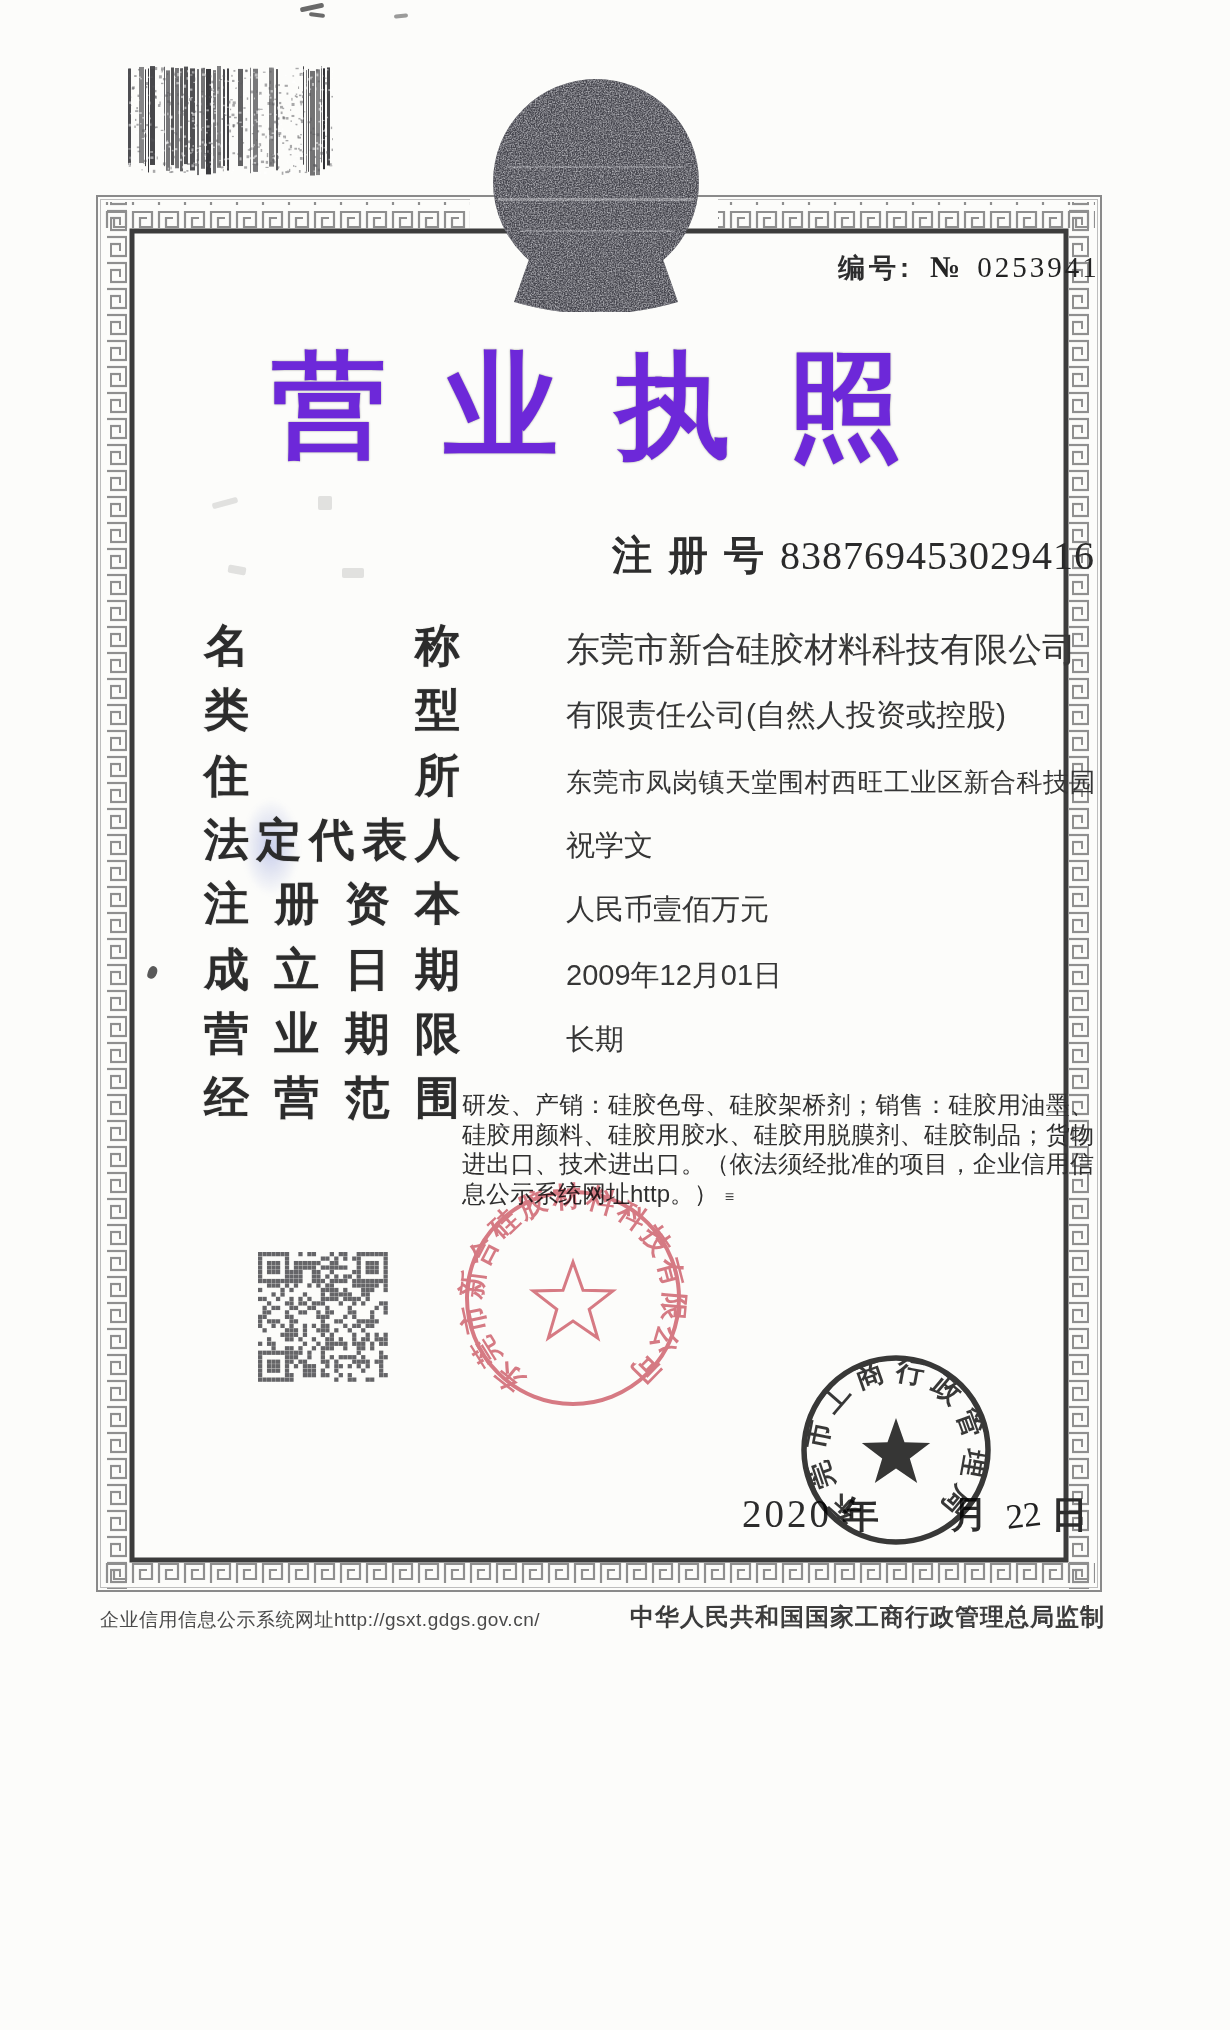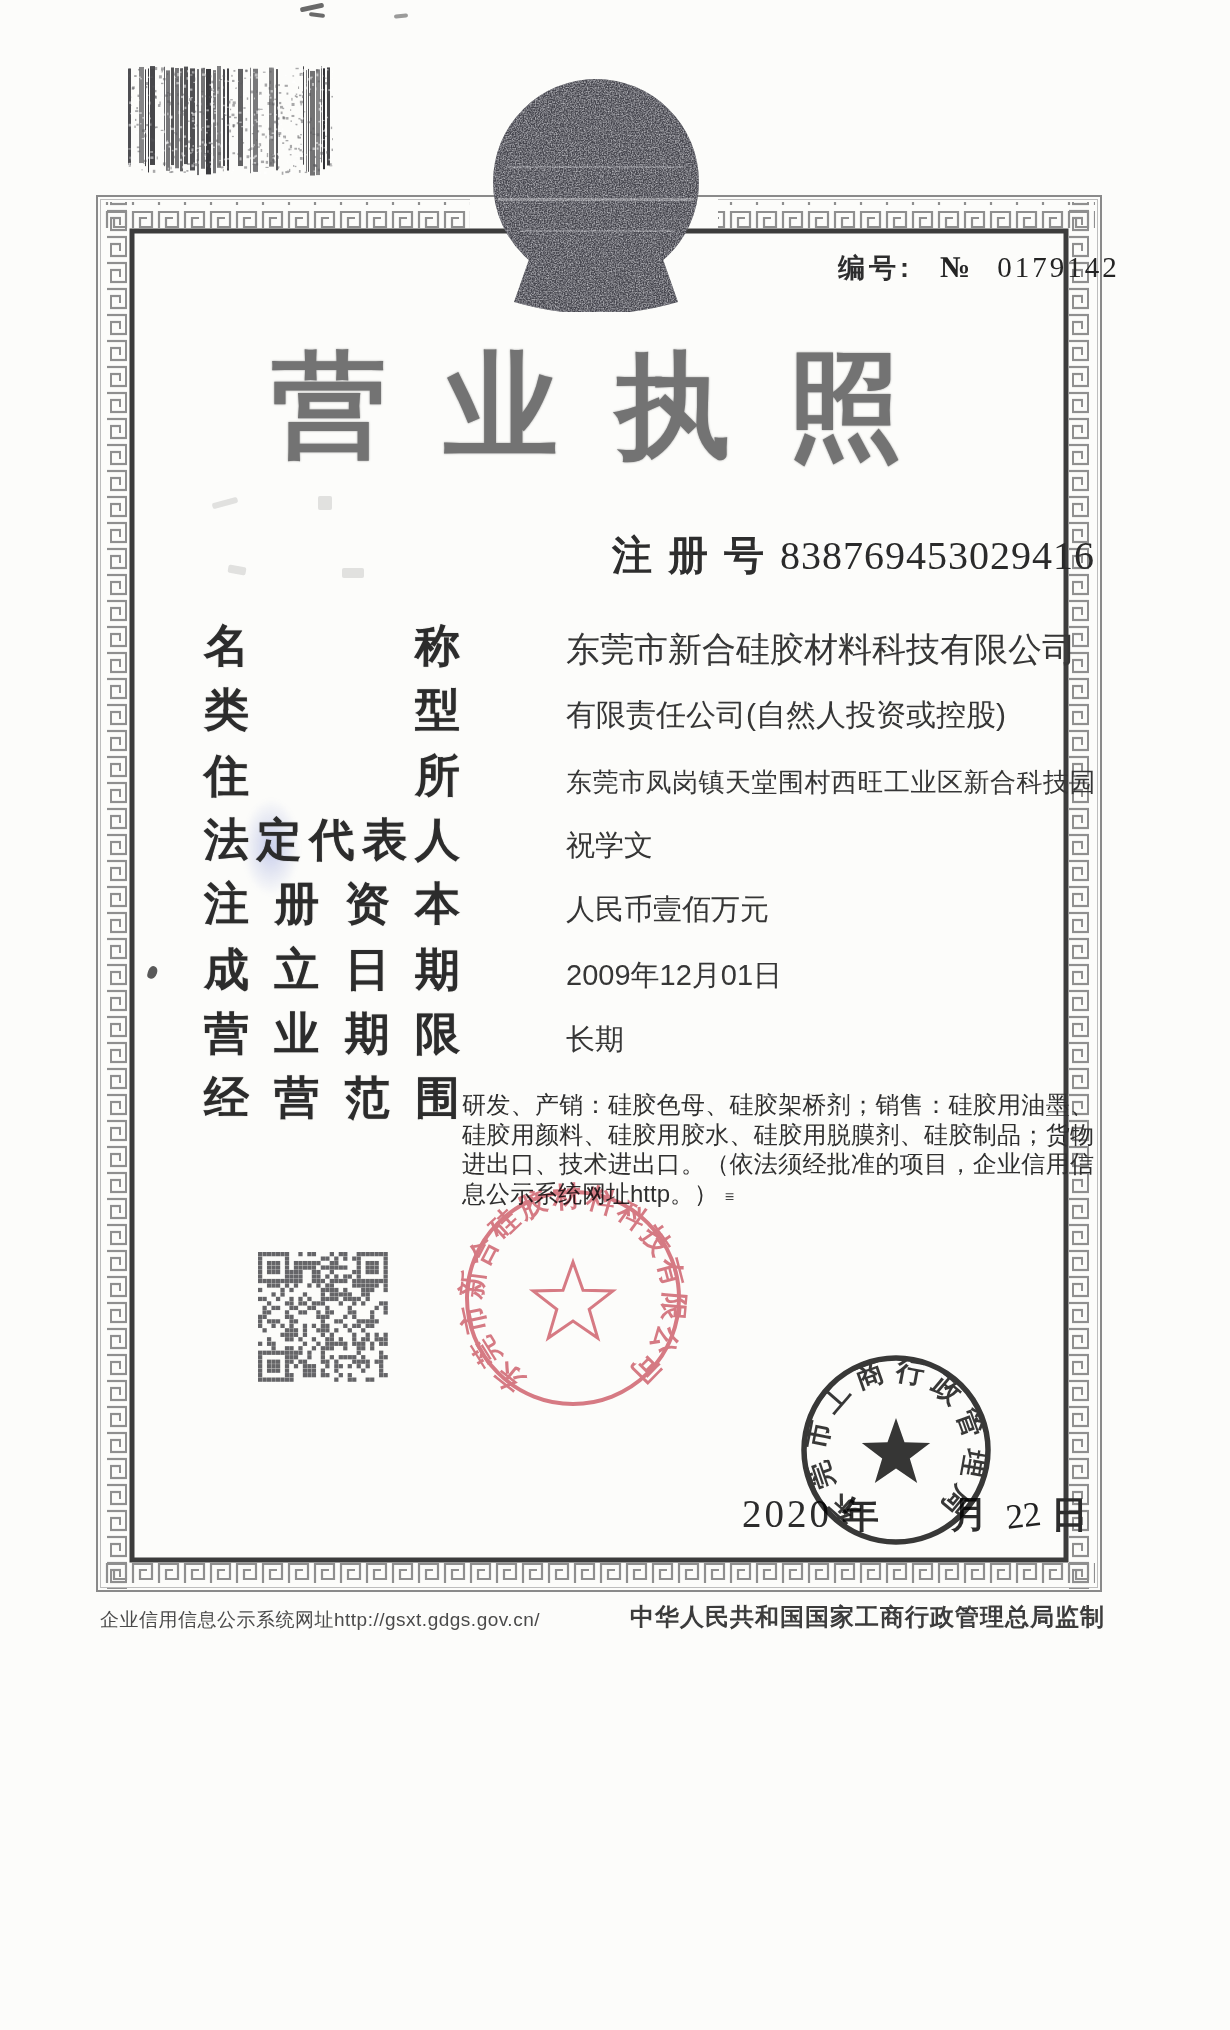--- a/index.html
+++ b/index.html
@@ -17,28 +17,28 @@
     background:radial-gradient(ellipse at center,rgba(80,100,200,.30),rgba(80,100,200,0) 70%);
     filter:blur(2px);
   }
   .comma-mark{position:absolute;left:148px;top:966px;width:9px;height:13px;
     background:#3c3c3c;border-radius:50% 50% 60% 40%;transform:rotate(18deg);opacity:.85;}
   
   .barcode{position:absolute;left:128px;top:66px;filter:blur(.4px);}
   
   .emblem{position:absolute;left:478px;top:70px;}
   
-  .serial{position:absolute;left:838px;top:250px;display:flex;align-items:baseline;gap:27px;white-space:nowrap;}
+  .serial{position:absolute;left:838px;top:250px;display:flex;align-items:baseline;gap:17px;white-space:nowrap;}
   .serial-label{font-size:27px;font-weight:600;color:#2e2e2e;letter-spacing:4px;}
   .serial-no{font-family:"Liberation Serif","DejaVu Serif",serif;font-size:30px;font-weight:700;color:#242424;}
   .serial-num{font-family:"Liberation Serif","DejaVu Serif",serif;font-size:29px;color:#242424;letter-spacing:3px;}
   
   .license-title{
     position:absolute;left:272px;top:330px;white-space:nowrap;
-    font-size:114px;font-weight:800;letter-spacing:58px;color:#737373;
+    font-size:114px;font-weight:800;letter-spacing:58px;color:#6d28d9;
     text-shadow:0 0 2px rgba(60,60,60,.55);
   }
   
   .reg-row{position:absolute;left:612px;top:528px;display:flex;align-items:baseline;white-space:nowrap;}
   .reg-label{font-size:40px;font-weight:600;letter-spacing:16px;color:#2d2d2d;}
   .reg-number{font-family:"Liberation Serif","DejaVu Serif",serif;font-size:40px;color:#2a2a2a;letter-spacing:1px;}
   
   .row{position:absolute;left:204px;display:flex;align-items:baseline;}
   .flabel{width:256px;display:flex;justify-content:space-between;
     font-size:45px;font-weight:700;color:#2c2c2c;flex:none;
@@ -809,21 +809,21 @@
       <rect width="236" height="242" filter="url(#embGrain)" opacity="0.85"></rect>
       <rect x="20" y="128" width="196" height="3" fill="#e8e8ea" opacity="0.35"></rect>
       <rect x="30" y="96" width="176" height="2" fill="#e8e8ea" opacity="0.25"></rect>
       <rect x="42" y="160" width="152" height="2" fill="#e8e8ea" opacity="0.25"></rect>
     </g>
   </svg>
 
   <div class="serial">
     <span class="serial-label">编号:</span>
     <span class="serial-no">№</span>
-    <span class="serial-num">0179142</span>
+    <span class="serial-num">0253941</span>
   </div>
 
   <div class="license-title">营业执照</div>
 
   <div class="reg-row">
     <span class="reg-label">注册号</span>
     <span class="reg-number">838769453029416</span>
   </div>
 
   <div class="row" style="top:616px">

